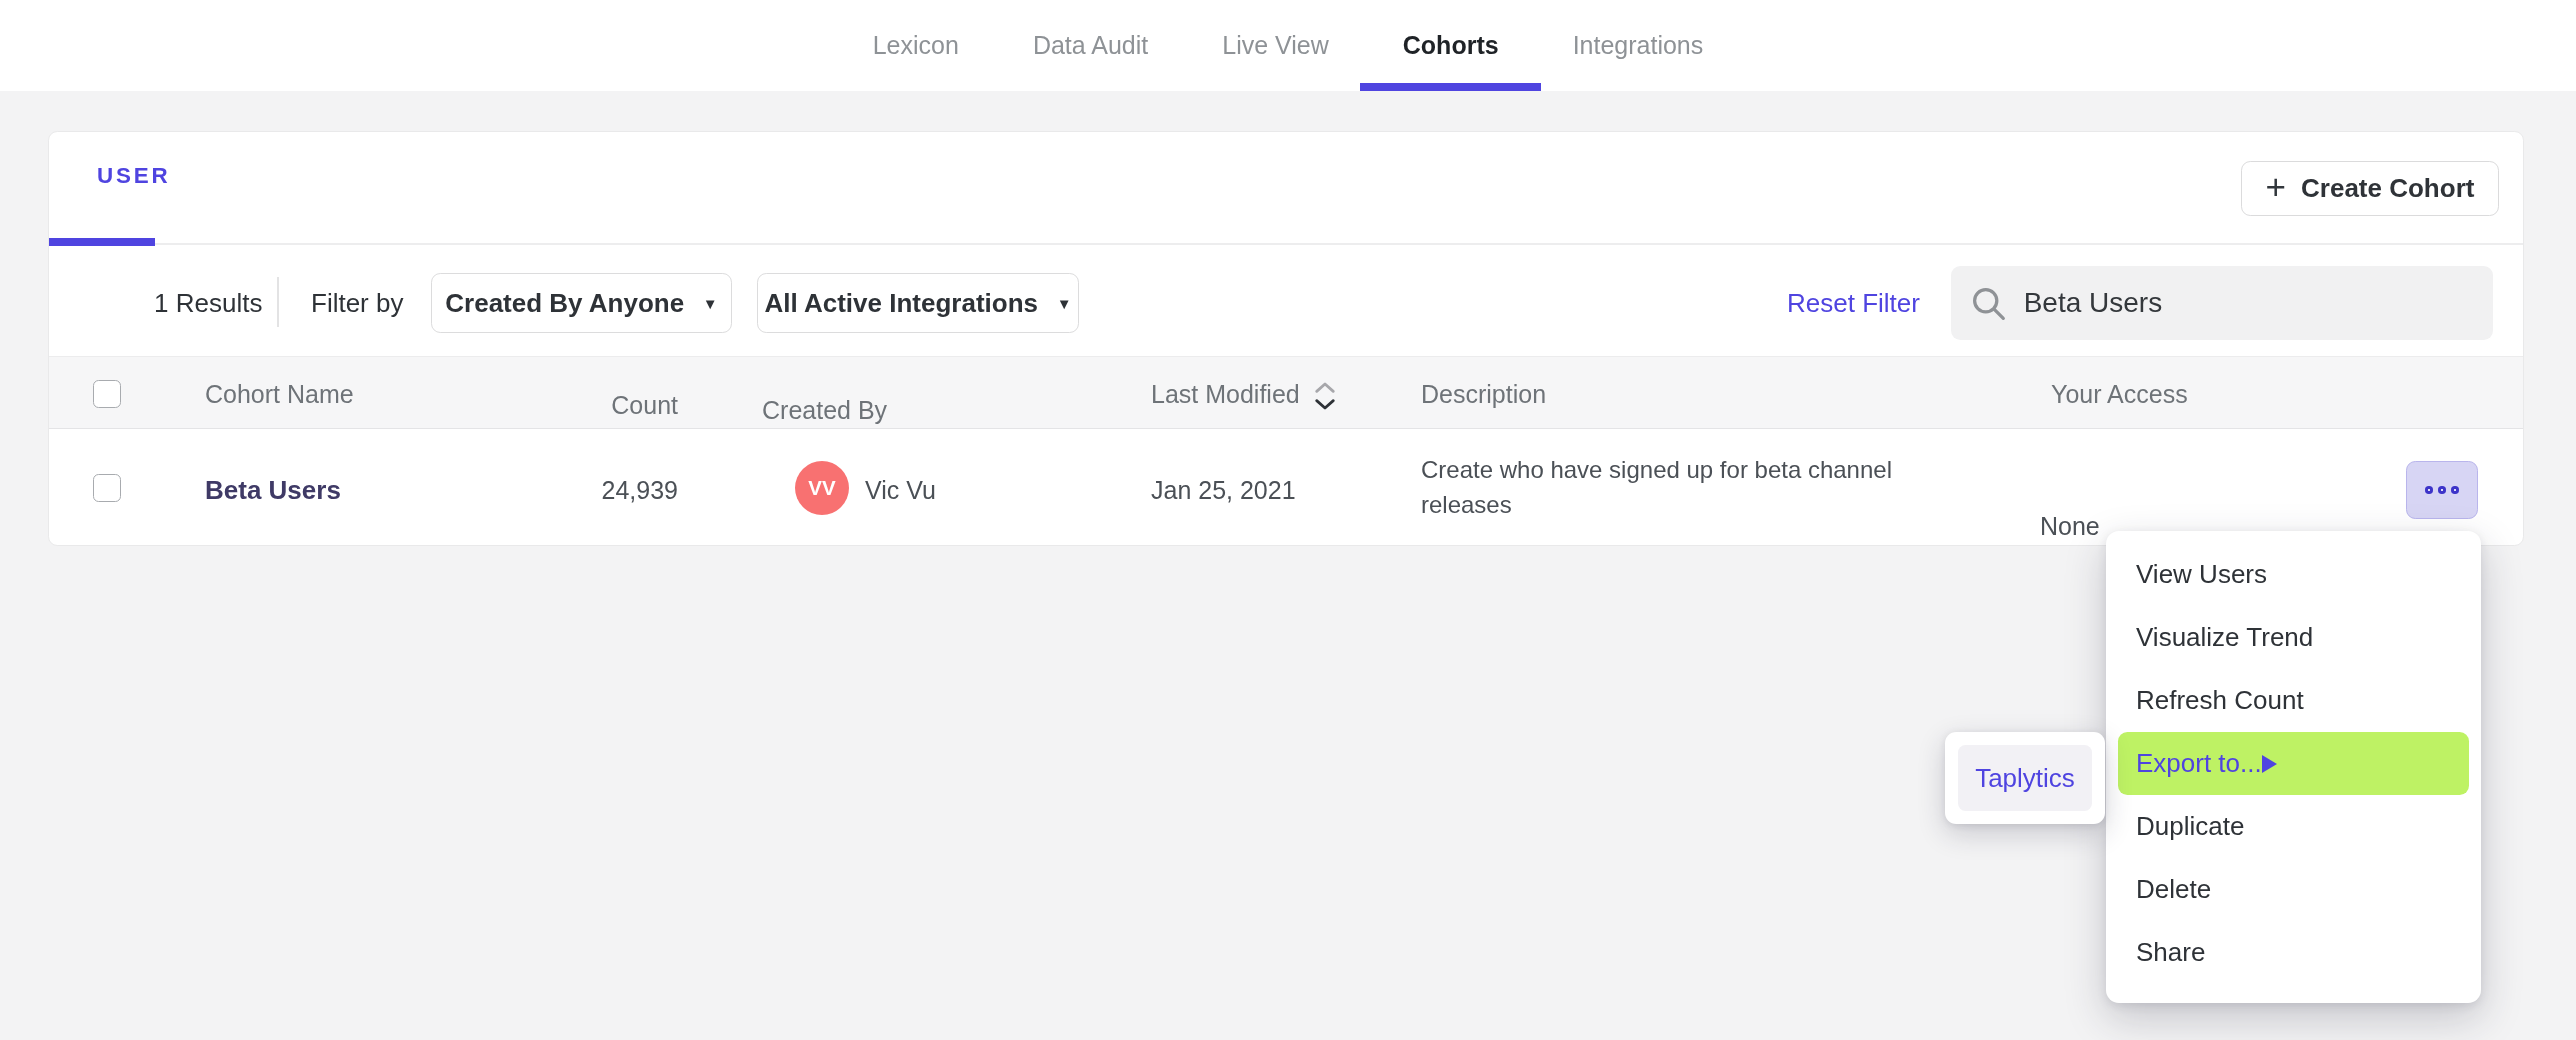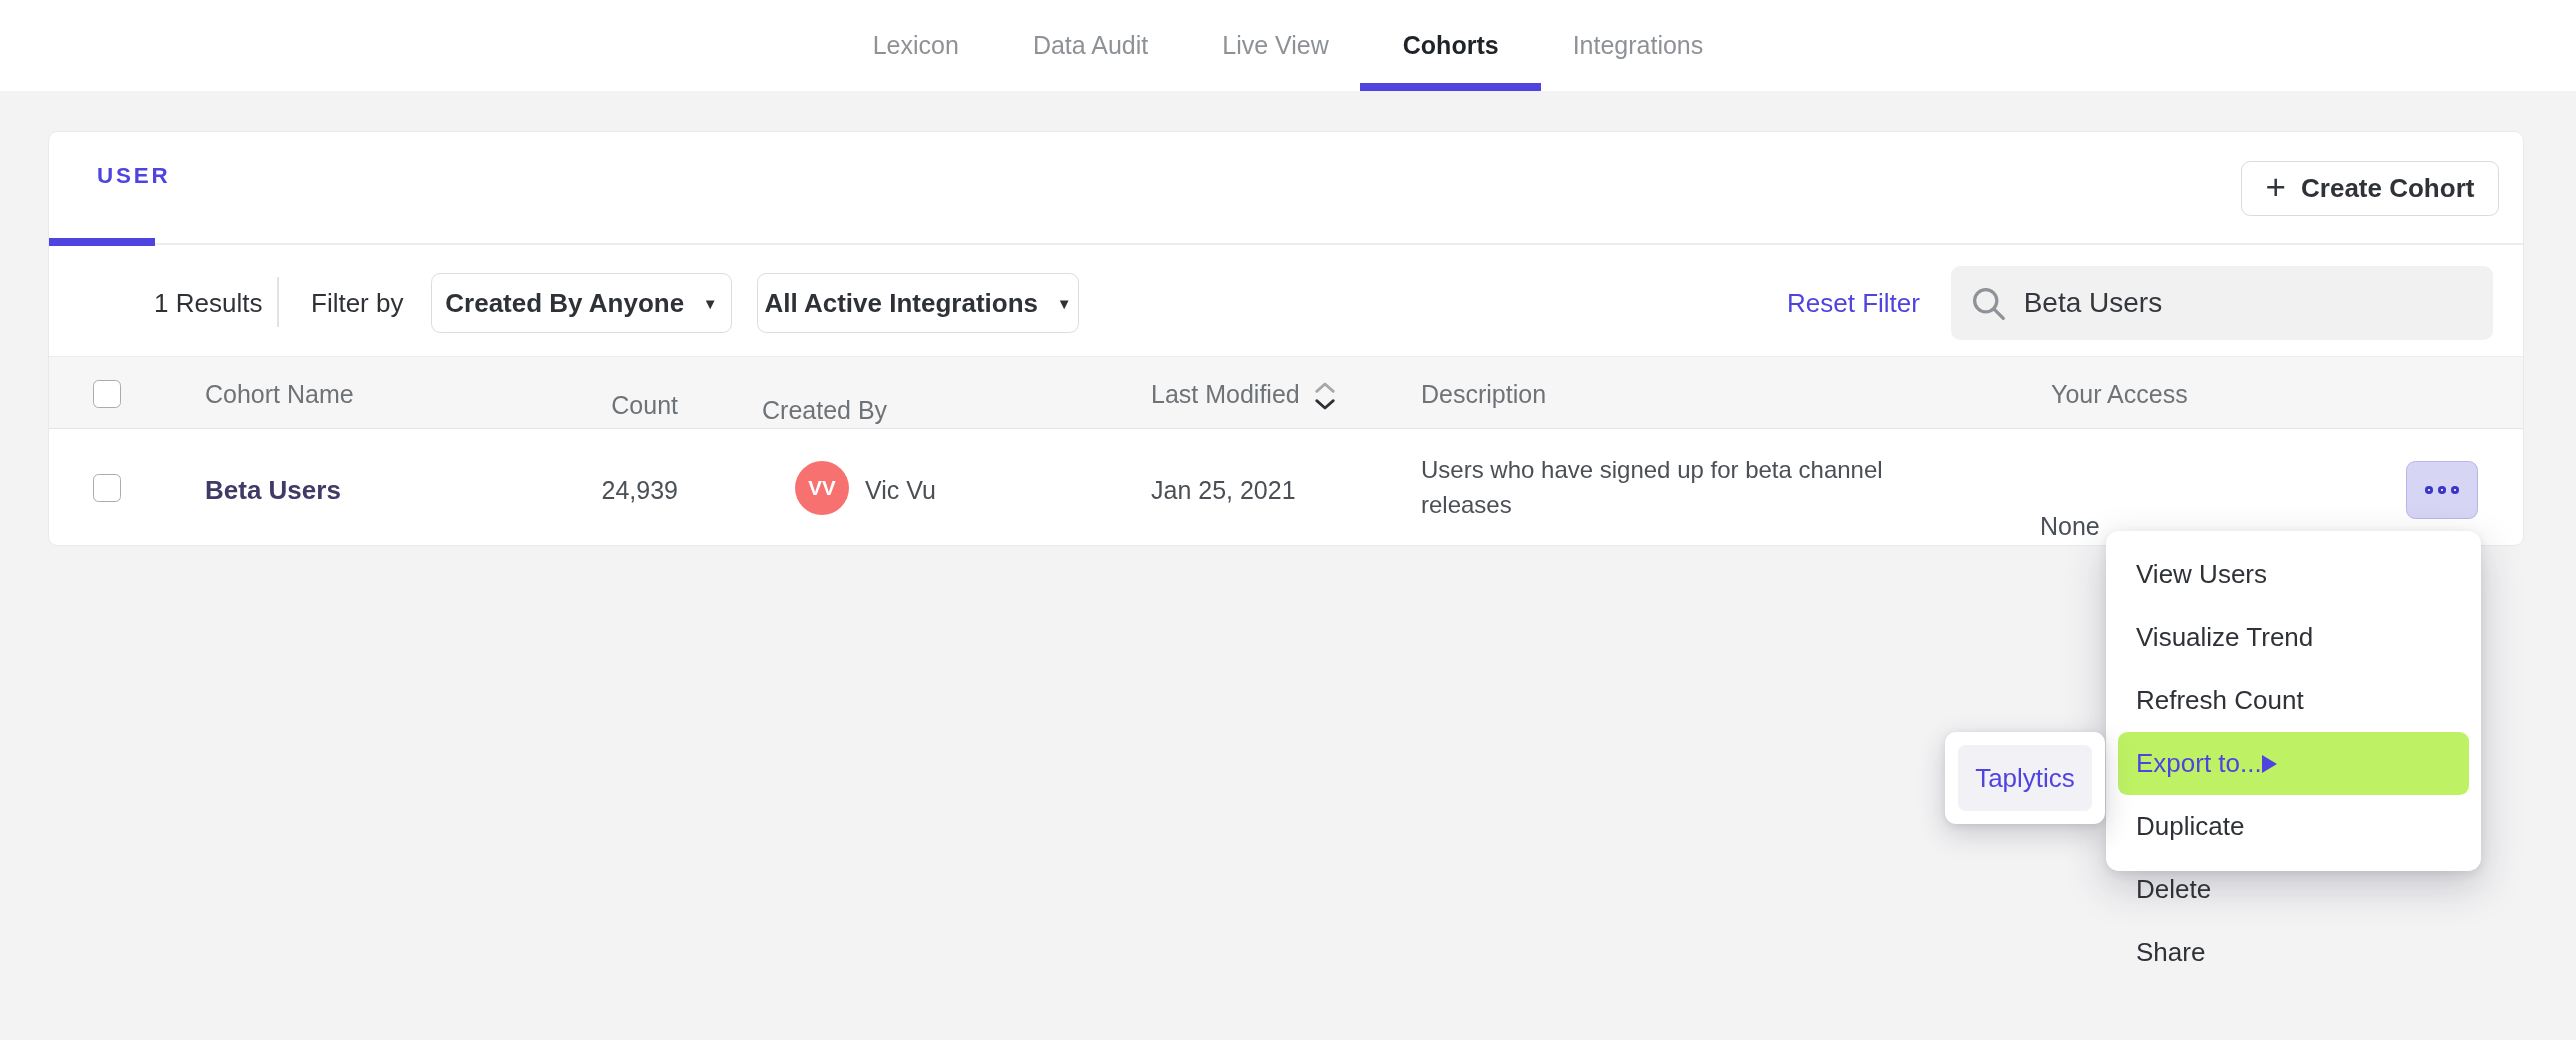--- a/index.html
+++ b/index.html
@@ -123,21 +123,21 @@
   .actions-btn {
     position: absolute; left: 2357px; top: 329px; width: 72px; height: 58px;
     background: #d7d5f4; border: 1.9px solid #b9b5ec; border-radius: 9.3px;
     display: flex; align-items: center; justify-content: center; gap: 5.6px;
     cursor: pointer;
   }
   .ring { width: 7.5px; height: 7.5px; border: 3.7px solid #3d34c9; border-radius: 50%; background: #fff; }
 
   
   .context-menu {
-    position: absolute; left: 2106px; top: 531px; width: 375px; height: 340px;
+    position: absolute; left: 2106px; top: 531px; width: 375px; height: 472px;
     background: #fff; border-radius: 13px; padding: 12px;
     box-shadow: 0 15px 41px rgba(35,35,60,0.22), 0 2.8px 9.3px rgba(35,35,60,0.10);
     z-index: 5;
   }
   .menu-item {
     height: 63px; display: flex; align-items: center;
     padding: 0 18px; border-radius: 9.3px;
     font-size: 26px; color: #2e3237; cursor: pointer;
   }
   .menu-item.highlight {
@@ -239,21 +239,21 @@
   <div class="hdr-label hdr-access">Your Access</div>
 
   <div class="checkbox cb-row"></div>
   <div class="cell cell-name">Beta Users</div>
   <div class="cell cell-count">24,939</div>
   <div class="avatar">
     <span>VV</span>
   </div>
   <div class="cell cell-creator">Vic Vu</div>
   <div class="cell cell-modified">Jan 25, 2021</div>
-  <div class="cell cell-desc">Users who have signed up for beta channel releases</div>
+  <div class="cell cell-desc">Create who have signed up for beta channel releases</div>
   <div class="cell cell-access">None</div>
 
   <div class="actions-btn">
     <span class="ring"></span>
     <span class="ring"></span>
     <span class="ring"></span>
   </div>
 </div>
 
 <div class="context-menu">

